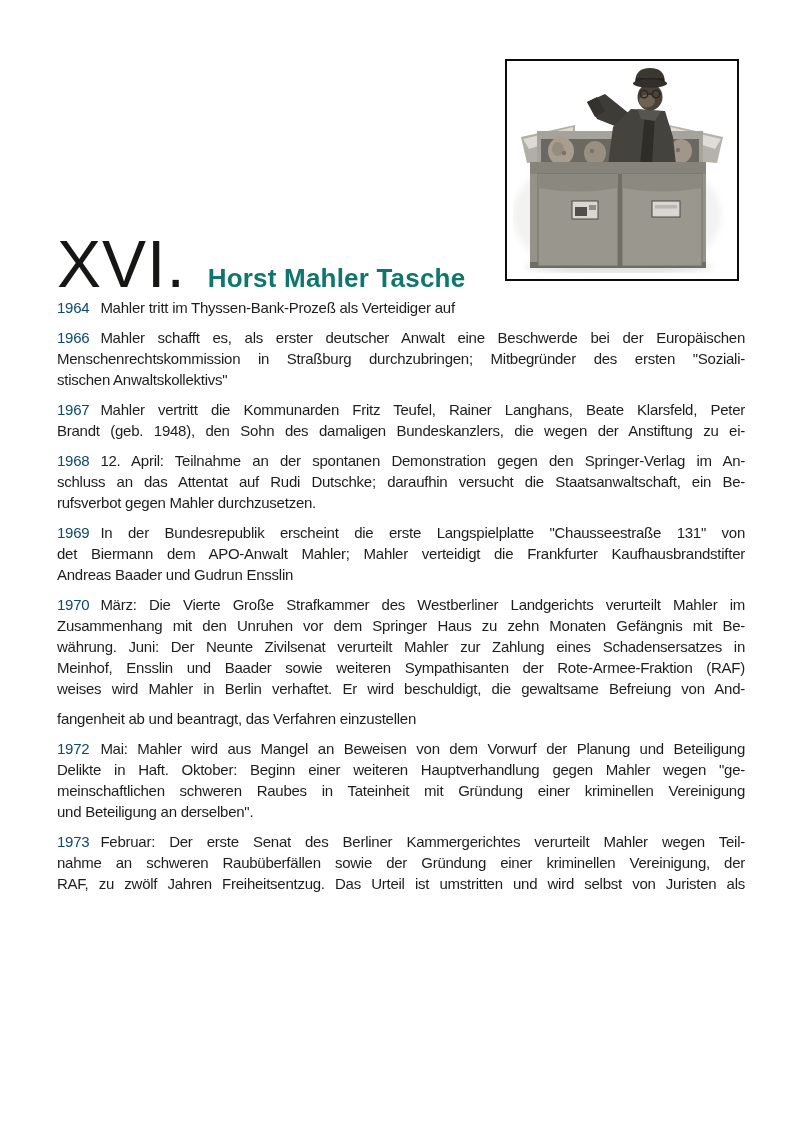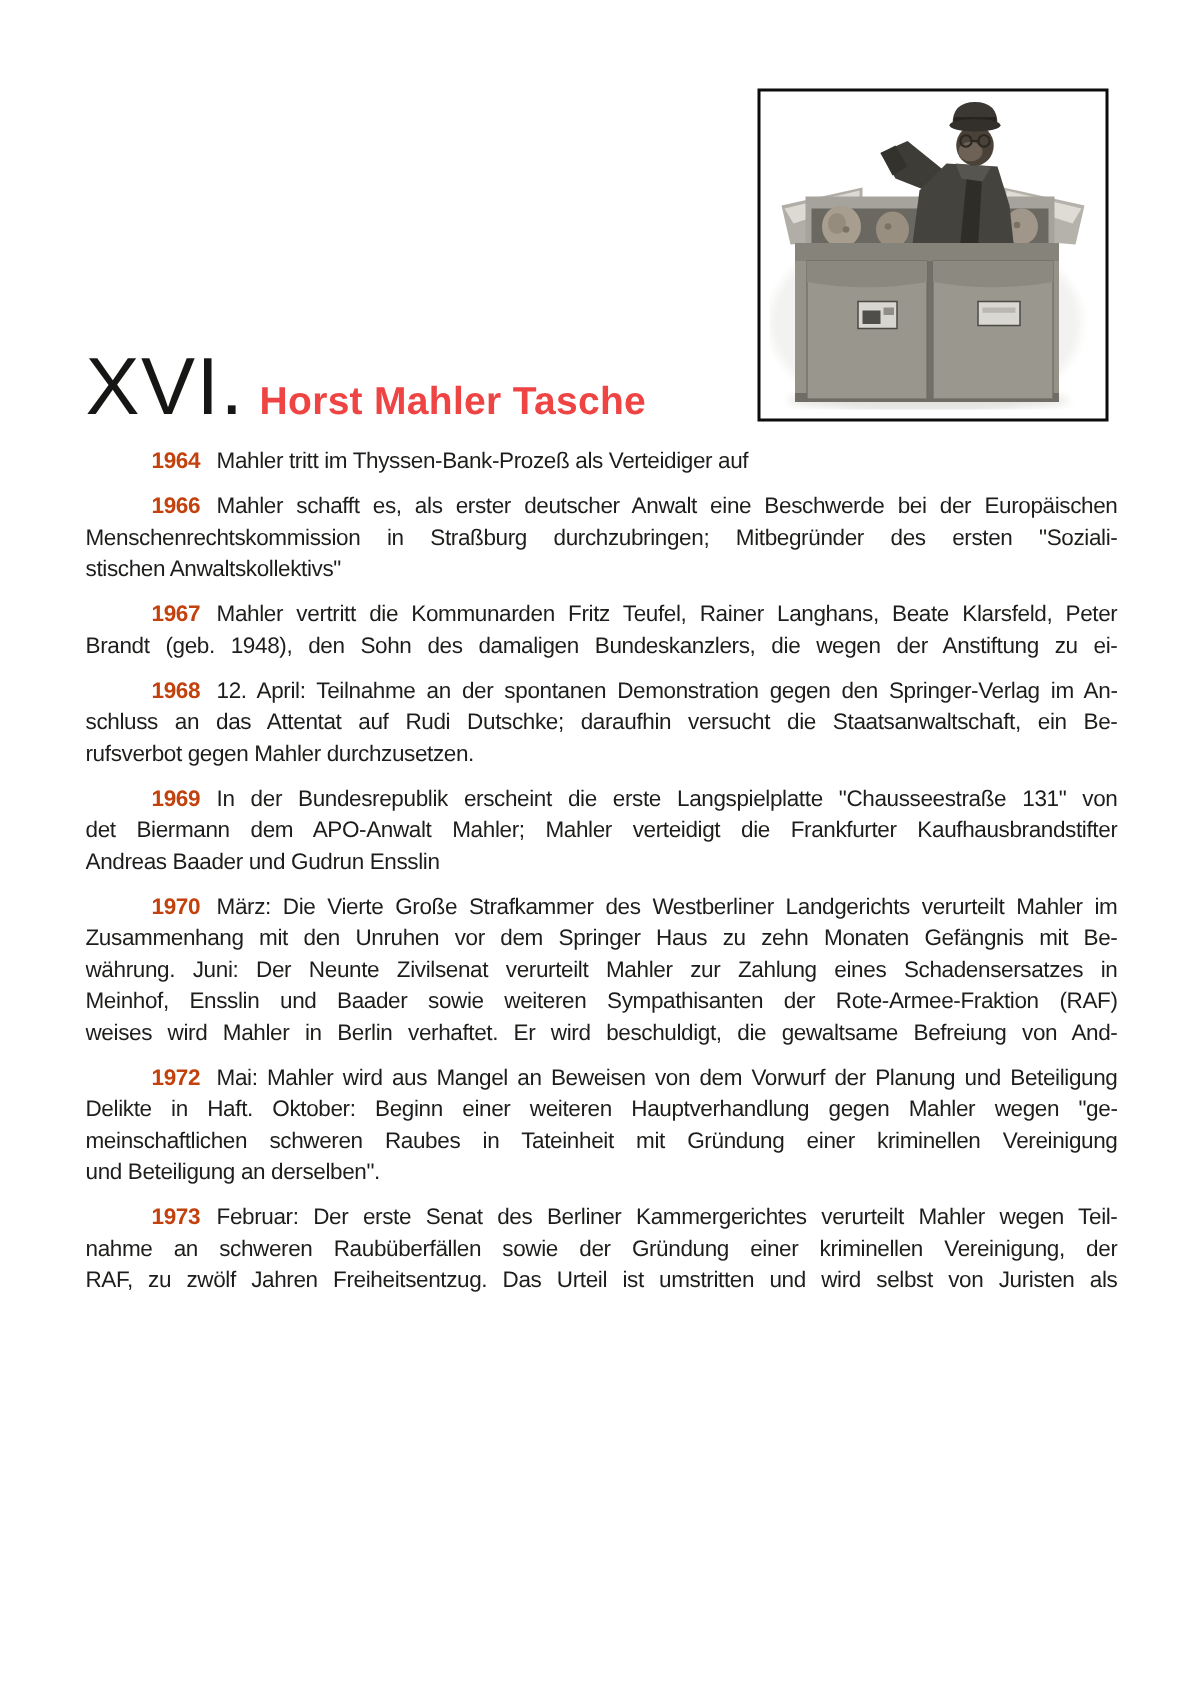--- a/index.html
+++ b/index.html
@@ -18,31 +18,31 @@
   }
   
   .chapter-header {
     position: absolute;
     left: 57px;
     top: 231px;
     white-space: nowrap;
     line-height: 1;
   }
   .chapter-numeral {
-    font-size: 54px;
+    font-size: 66px;
     font-weight: 500;
     letter-spacing: 1px;
     color: #161614;
   }
   .chapter-title {
     font-size: 26px;
     font-weight: 700;
-    margin-left: 10px;
+    margin-left: 22px;
     letter-spacing: 0.2px;
-    color: #ef4444;
+    color: #0f766e;
   }
   
   .photo-frame {
     position: absolute;
     left: 505px;
     top: 59px;
     width: 234px;
     height: 222px;
     box-sizing: border-box;
     margin: 0;
@@ -62,24 +62,23 @@
   }
   .entry { margin: 0 0 9px 0; }
   .line {
     line-height: 21px;
     text-align: justify;
     text-align-last: justify;
     overflow: hidden;
   }
   .line.para-end { text-align-last: left; }
   .year {
-    font-weight: 700;
-    color: #c2410c;
+    font-weight: 400;
+    color: #0c4a6e;
     margin-right: 11px;
-    margin-left: 44px;
   }
 </style>
 </head>
 <body>
 
 <div class="page" style="background: rgb(255, 255, 255); color: rgb(29, 29, 27);">
 
   <figure class="photo-frame" aria-label="Grayscale photograph in a thin black frame: a hand puppet of a man with hat and glasses in a dark gown rises out of an opened leather bag with two front pockets with metal clasps; further puppet heads lie inside the bag">
     <svg width="218" height="206" viewBox="0 0 218 206" role="img">
       <defs>
@@ -166,20 +165,21 @@
         <div class="line para-end">Andreas Baader und Gudrun Ensslin</div>
       </div>
       <div class="entry">
         <div class="line"><span class="year">1970</span>März: Die Vierte Große Strafkammer des Westberliner Landgerichts verurteilt Mahler im</div>
         <div class="line">Zusammenhang mit den Unruhen vor dem Springer Haus zu zehn Monaten Gefängnis mit Be-</div>
         <div class="line">währung. Juni: Der Neunte Zivilsenat verurteilt Mahler zur Zahlung eines Schadensersatzes in</div>
         <div class="line">Meinhof, Ensslin und Baader sowie weiteren Sympathisanten der Rote-Armee-Fraktion (RAF)</div>
         <div class="line">weises wird Mahler in Berlin verhaftet. Er wird beschuldigt, die gewaltsame Befreiung von And-</div>
       </div>
       <div class="entry">
+        <div class="line para-end">fangenheit ab und beantragt, das Verfahren einzustellen</div>
       </div>
       <div class="entry">
         <div class="line"><span class="year">1972</span>Mai: Mahler wird aus Mangel an Beweisen von dem Vorwurf der Planung und Beteiligung</div>
         <div class="line">Delikte in Haft. Oktober: Beginn einer weiteren Hauptverhandlung gegen Mahler wegen "ge-</div>
         <div class="line">meinschaftlichen schweren Raubes in Tateinheit mit Gründung einer kriminellen Vereinigung</div>
         <div class="line para-end">und Beteiligung an derselben".</div>
       </div>
       <div class="entry">
         <div class="line"><span class="year">1973</span>Februar: Der erste Senat des Berliner Kammergerichtes verurteilt Mahler wegen Teil-</div>
         <div class="line">nahme an schweren Raubüberfällen sowie der Gründung einer kriminellen Vereinigung, der</div>

